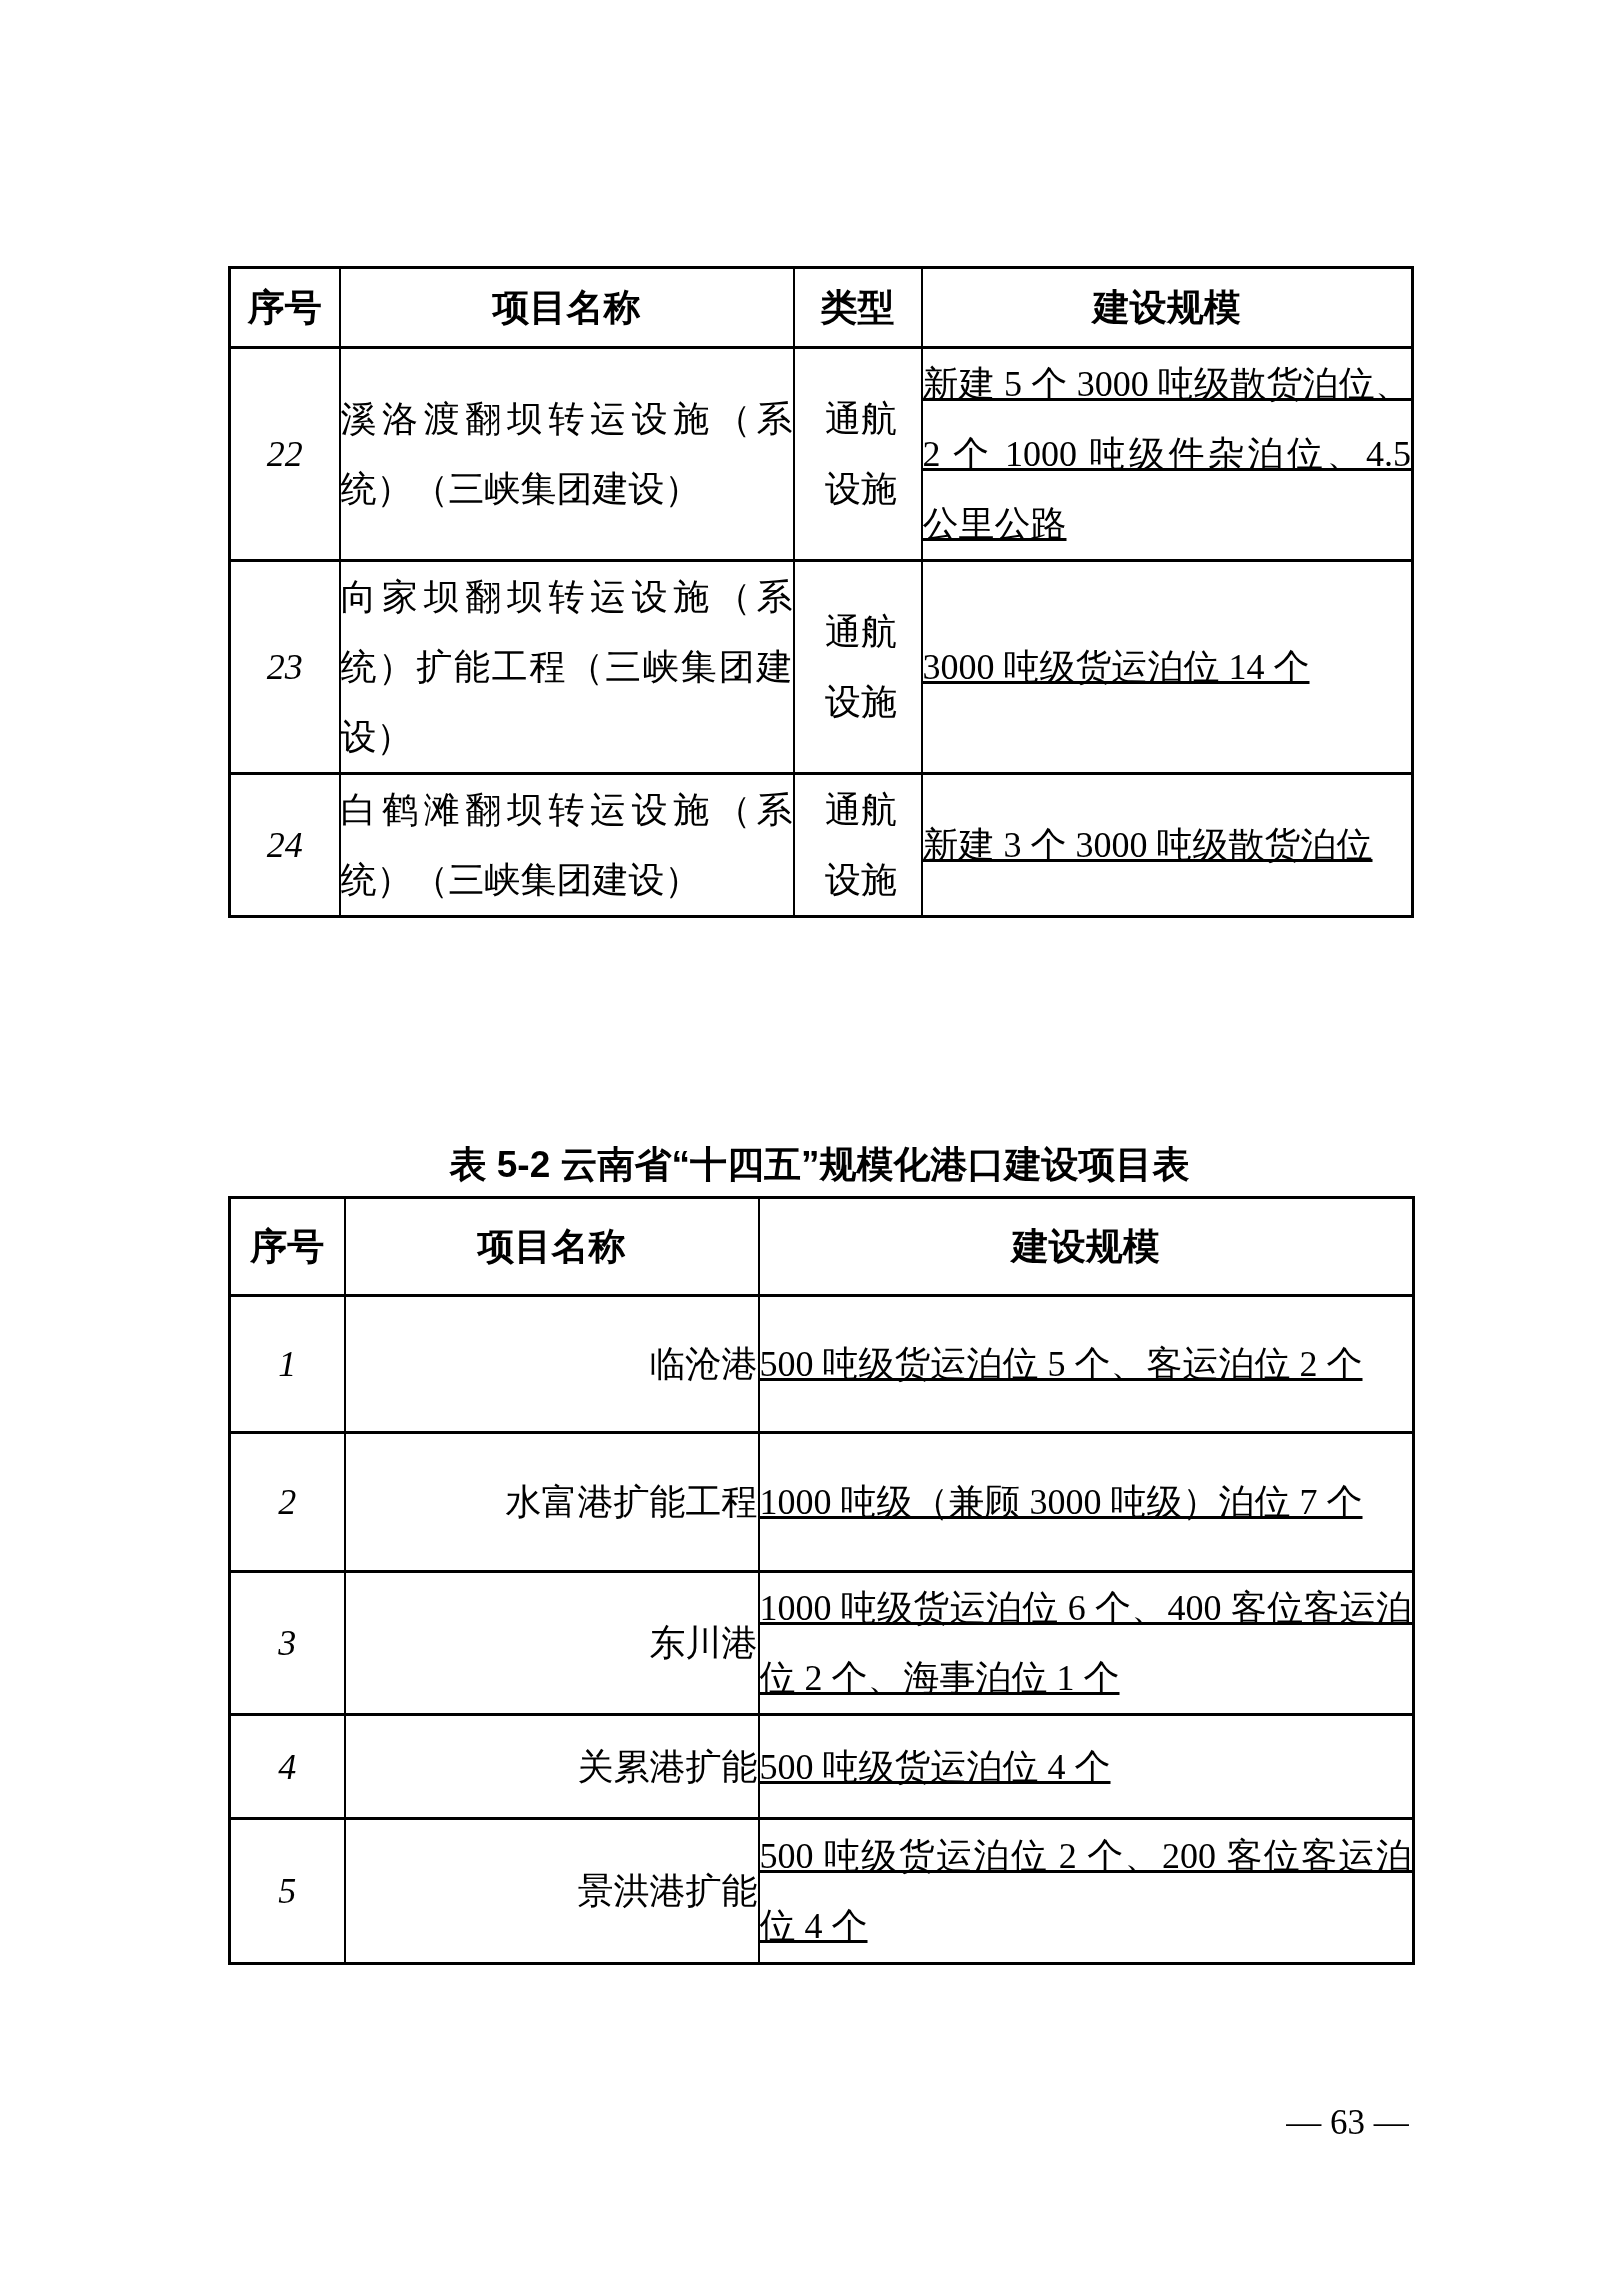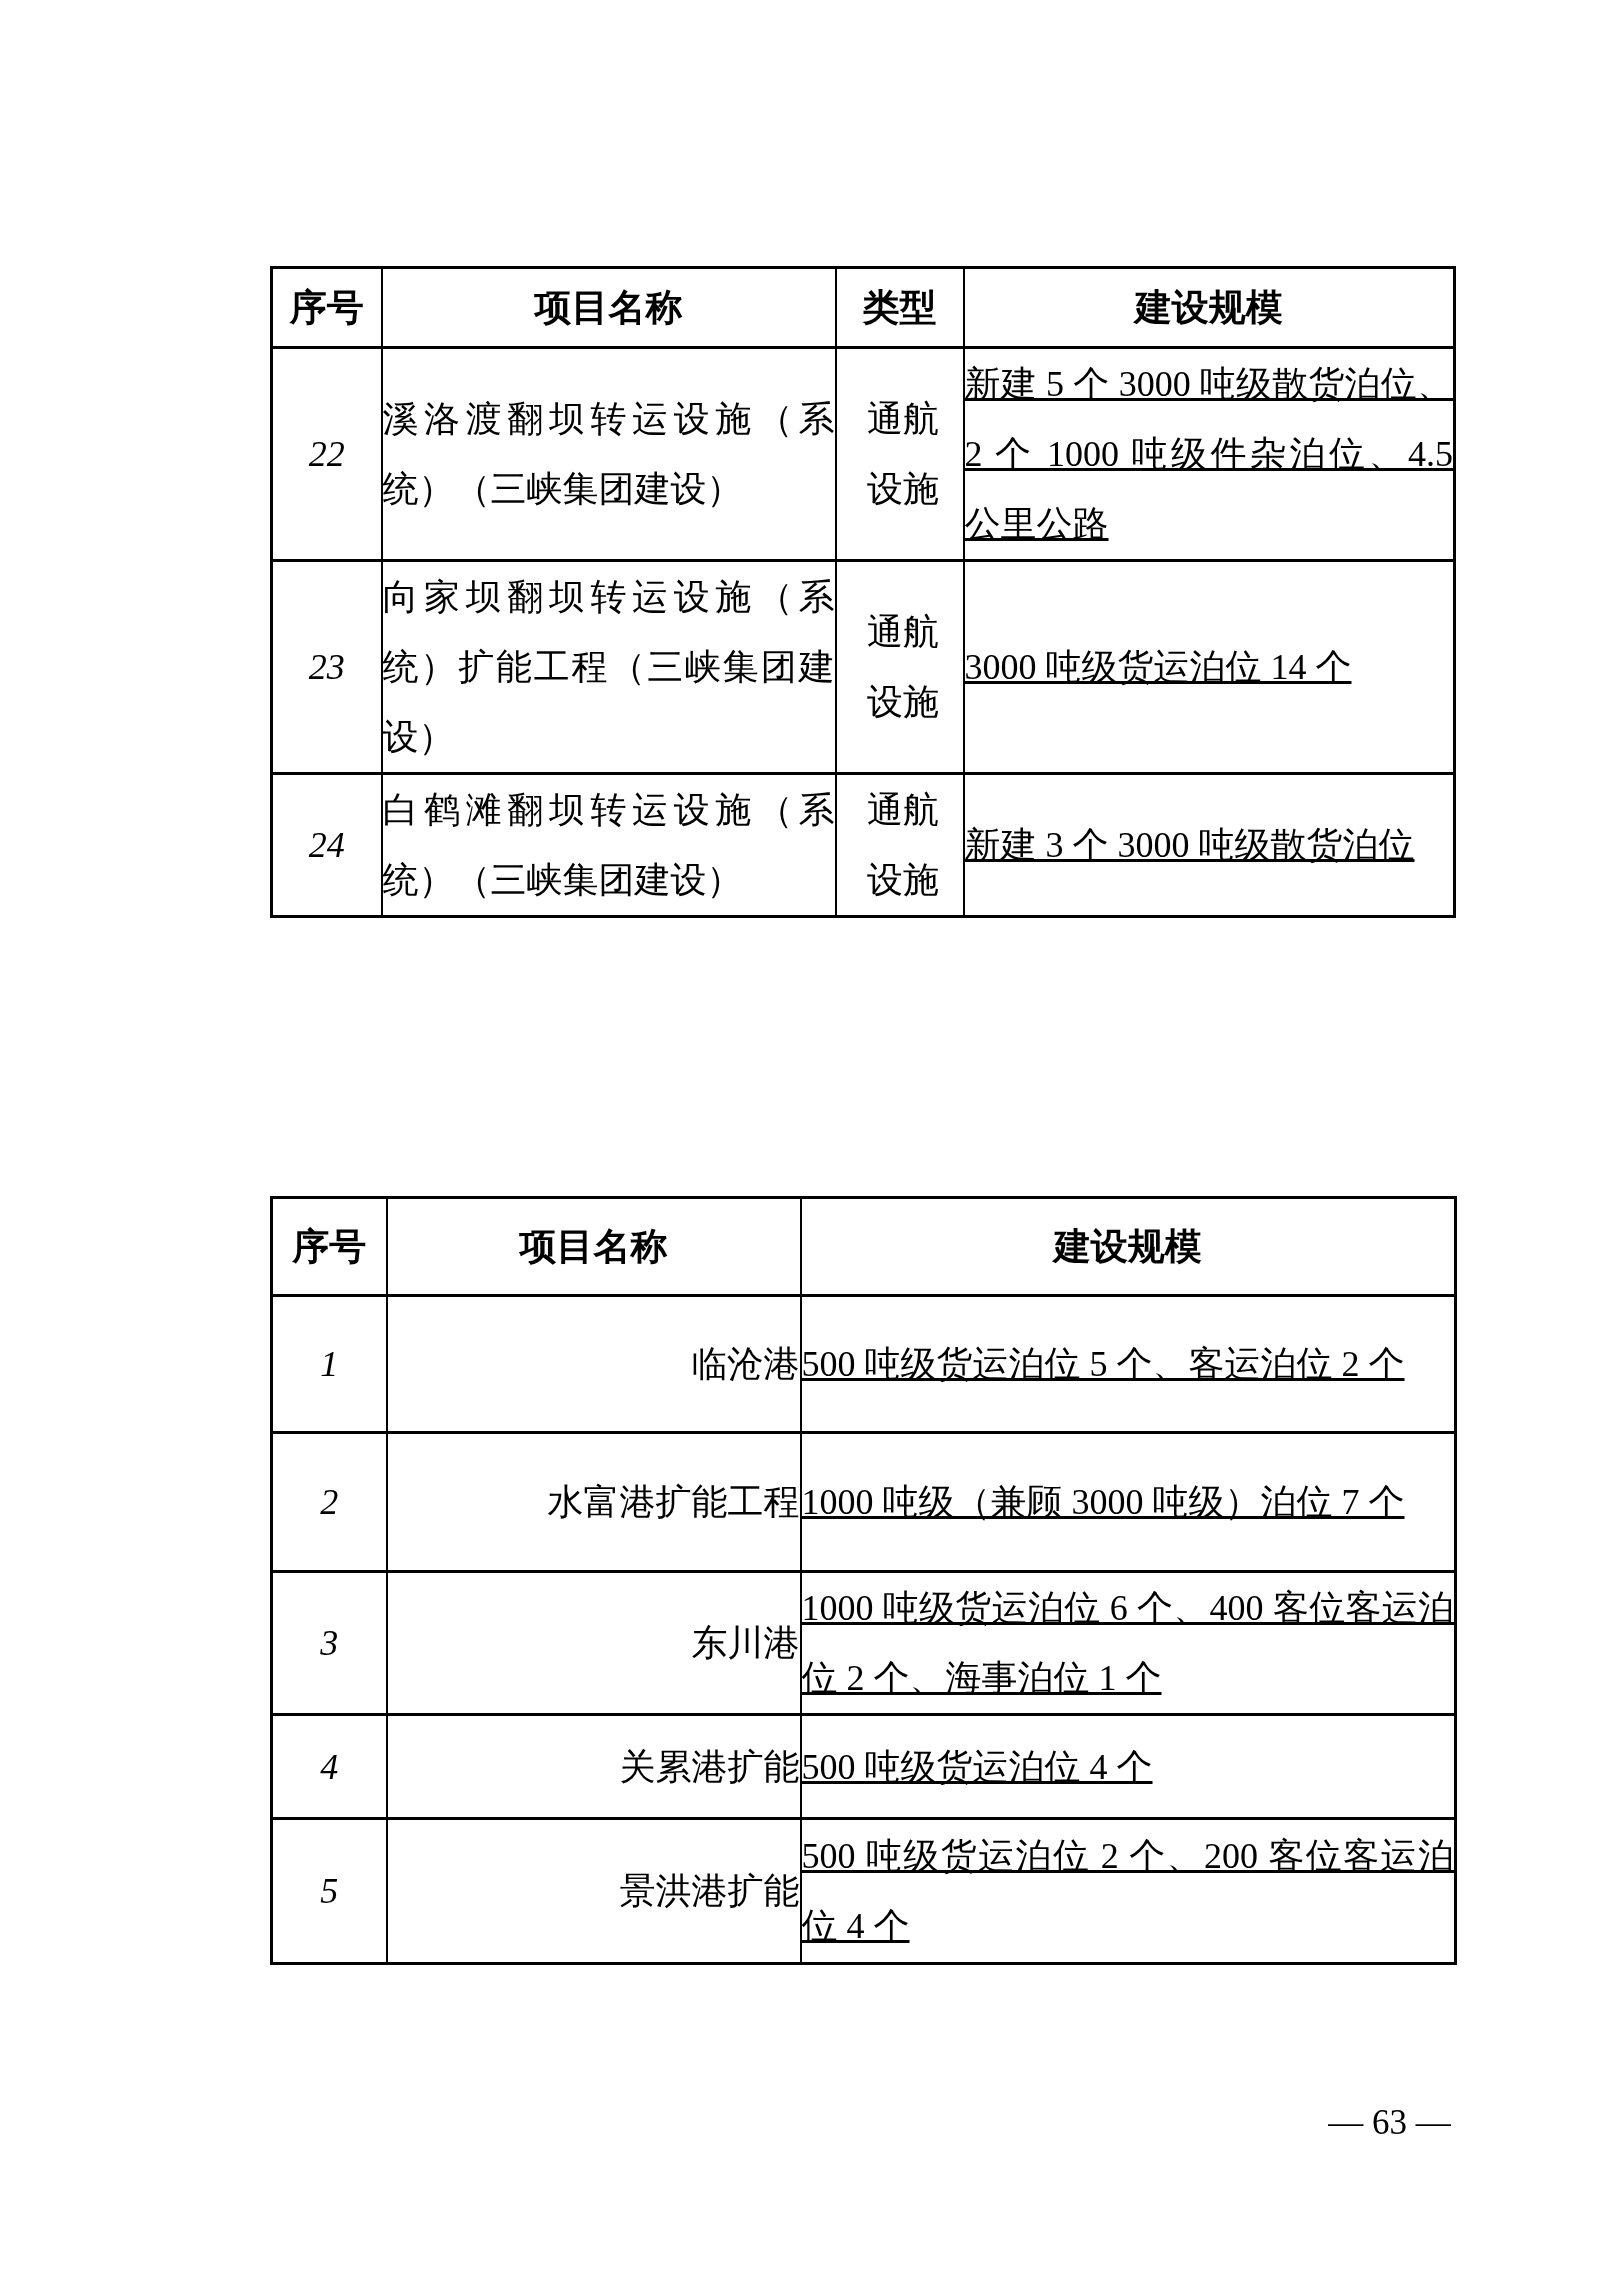--- a/index.html
+++ b/index.html
@@ -11,21 +11,20 @@
     height: 2293px;
     position: relative;
     background: #ffffff;
     color: #000000;
     font-family: "Liberation Serif", serif;
   }
   .page {
     position: absolute;
     inset: 0;
     background: #ffffff;
-    margin-left: 42px;
   }
 
   table.doc-table {
     position: absolute;
     border-collapse: collapse;
     table-layout: fixed;
     border: 3.9px solid #000;
   }
   table.doc-table th,
   table.doc-table td {
@@ -142,20 +141,21 @@
     <tr style="height:136px">
       <td class="cell-no">24</td>
       <td class="cell-name">白鹤滩翻坝转运设施（系统）（三峡集团建设）</td>
       <td class="cell-type"><span class="type-inner">通航设施</span></td>
       <td class="cell-scale">新建 3 个 3000 吨级散货泊位</td>
     </tr>
   </tbody>
     </table>
 
 
+  <div class="table-caption">表 5-2 云南省“十四五”规模化港口建设项目表</div>
 
   <table id="table2" class="doc-table">
     <colgroup>
       <col style="width:115px">
       <col style="width:414px">
       <col style="width:655px">
     </colgroup>
     <tbody>
         <tr style="height:98px">
       <th>序号</th>

